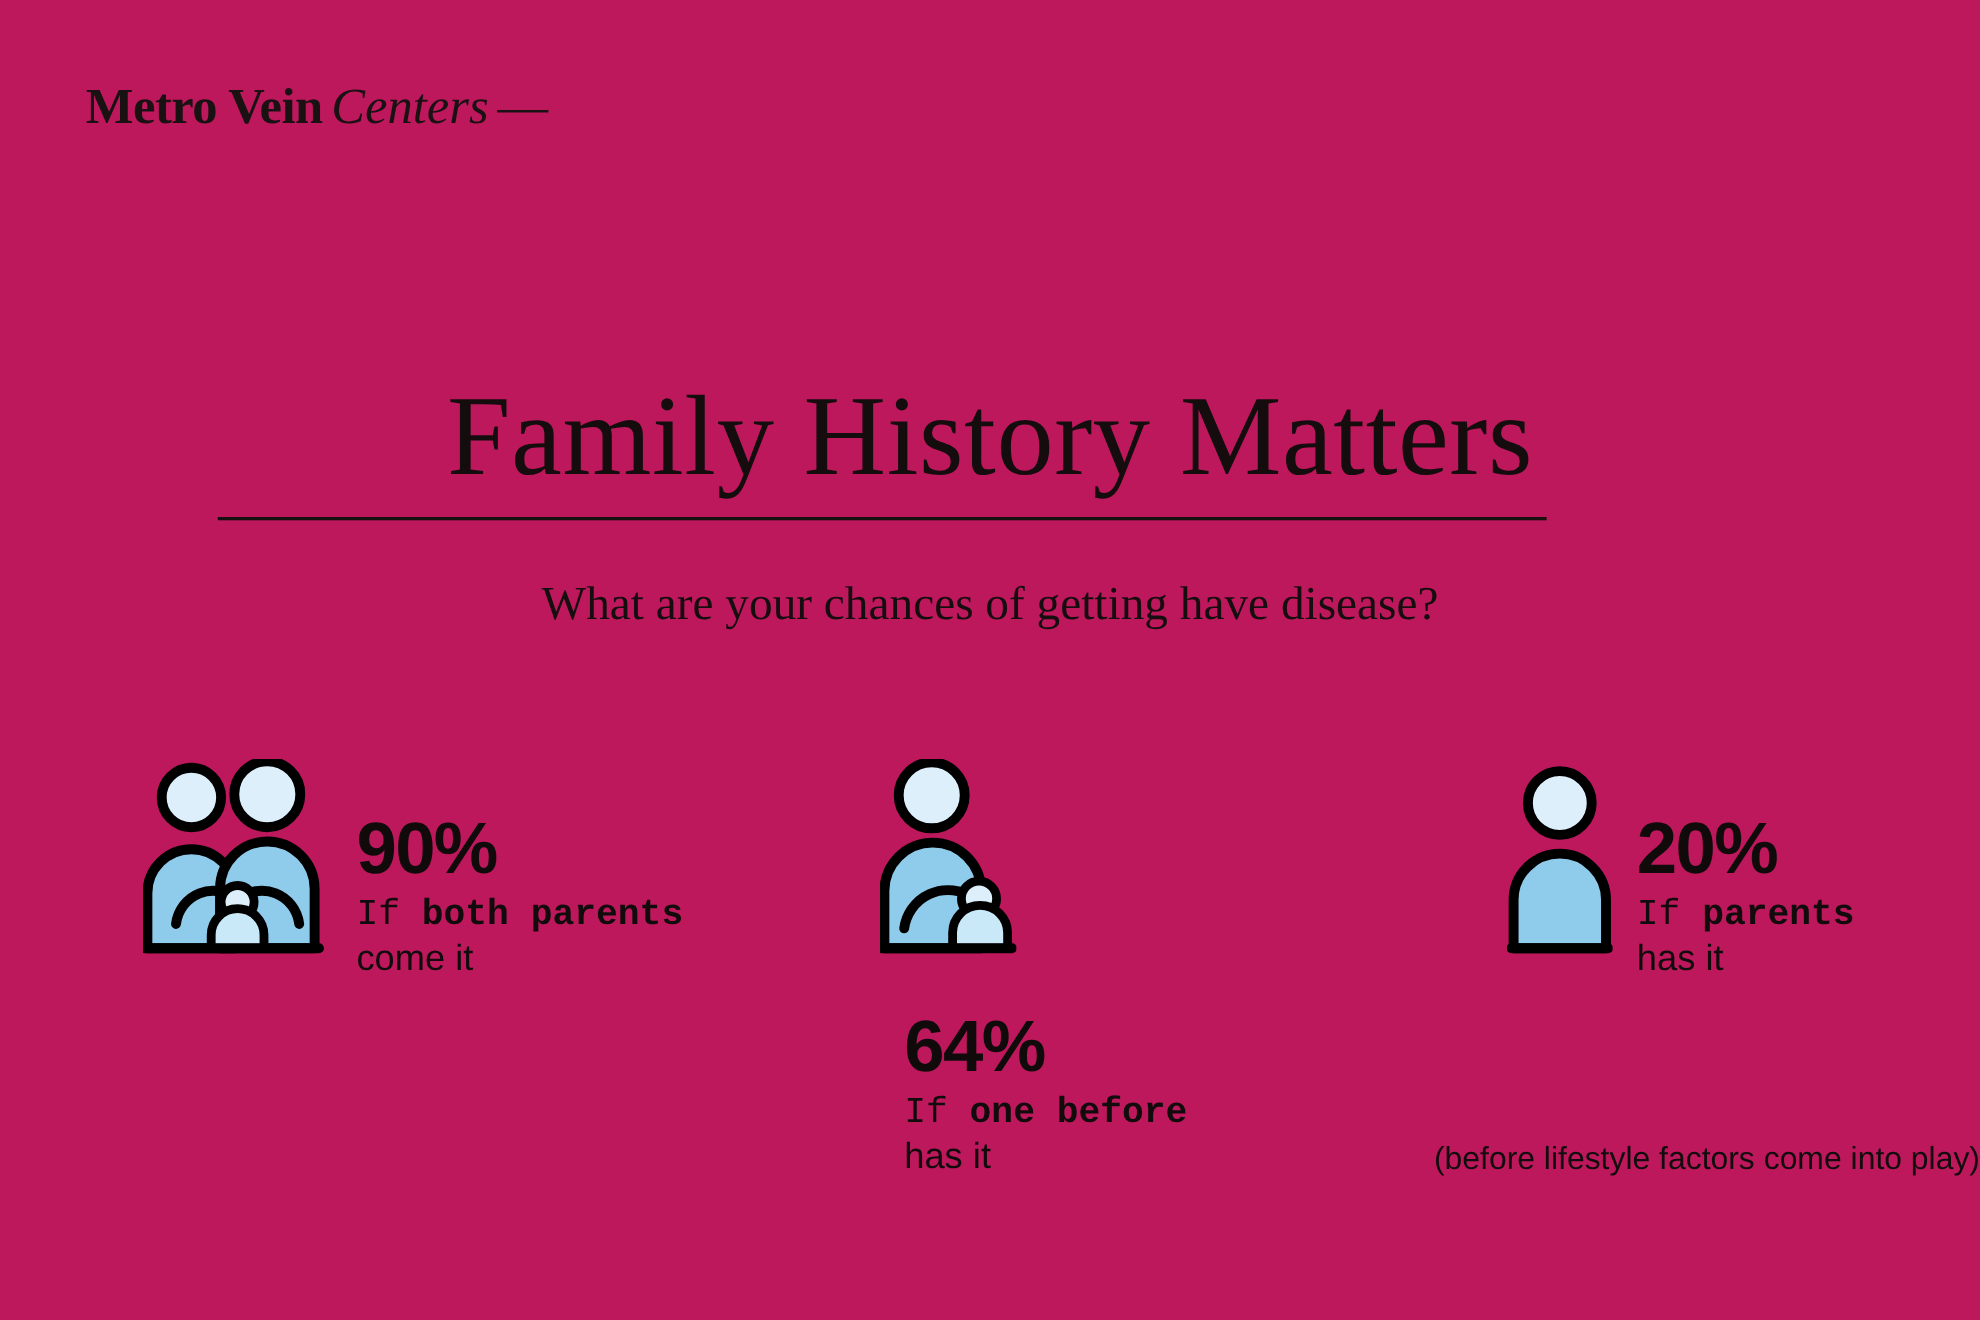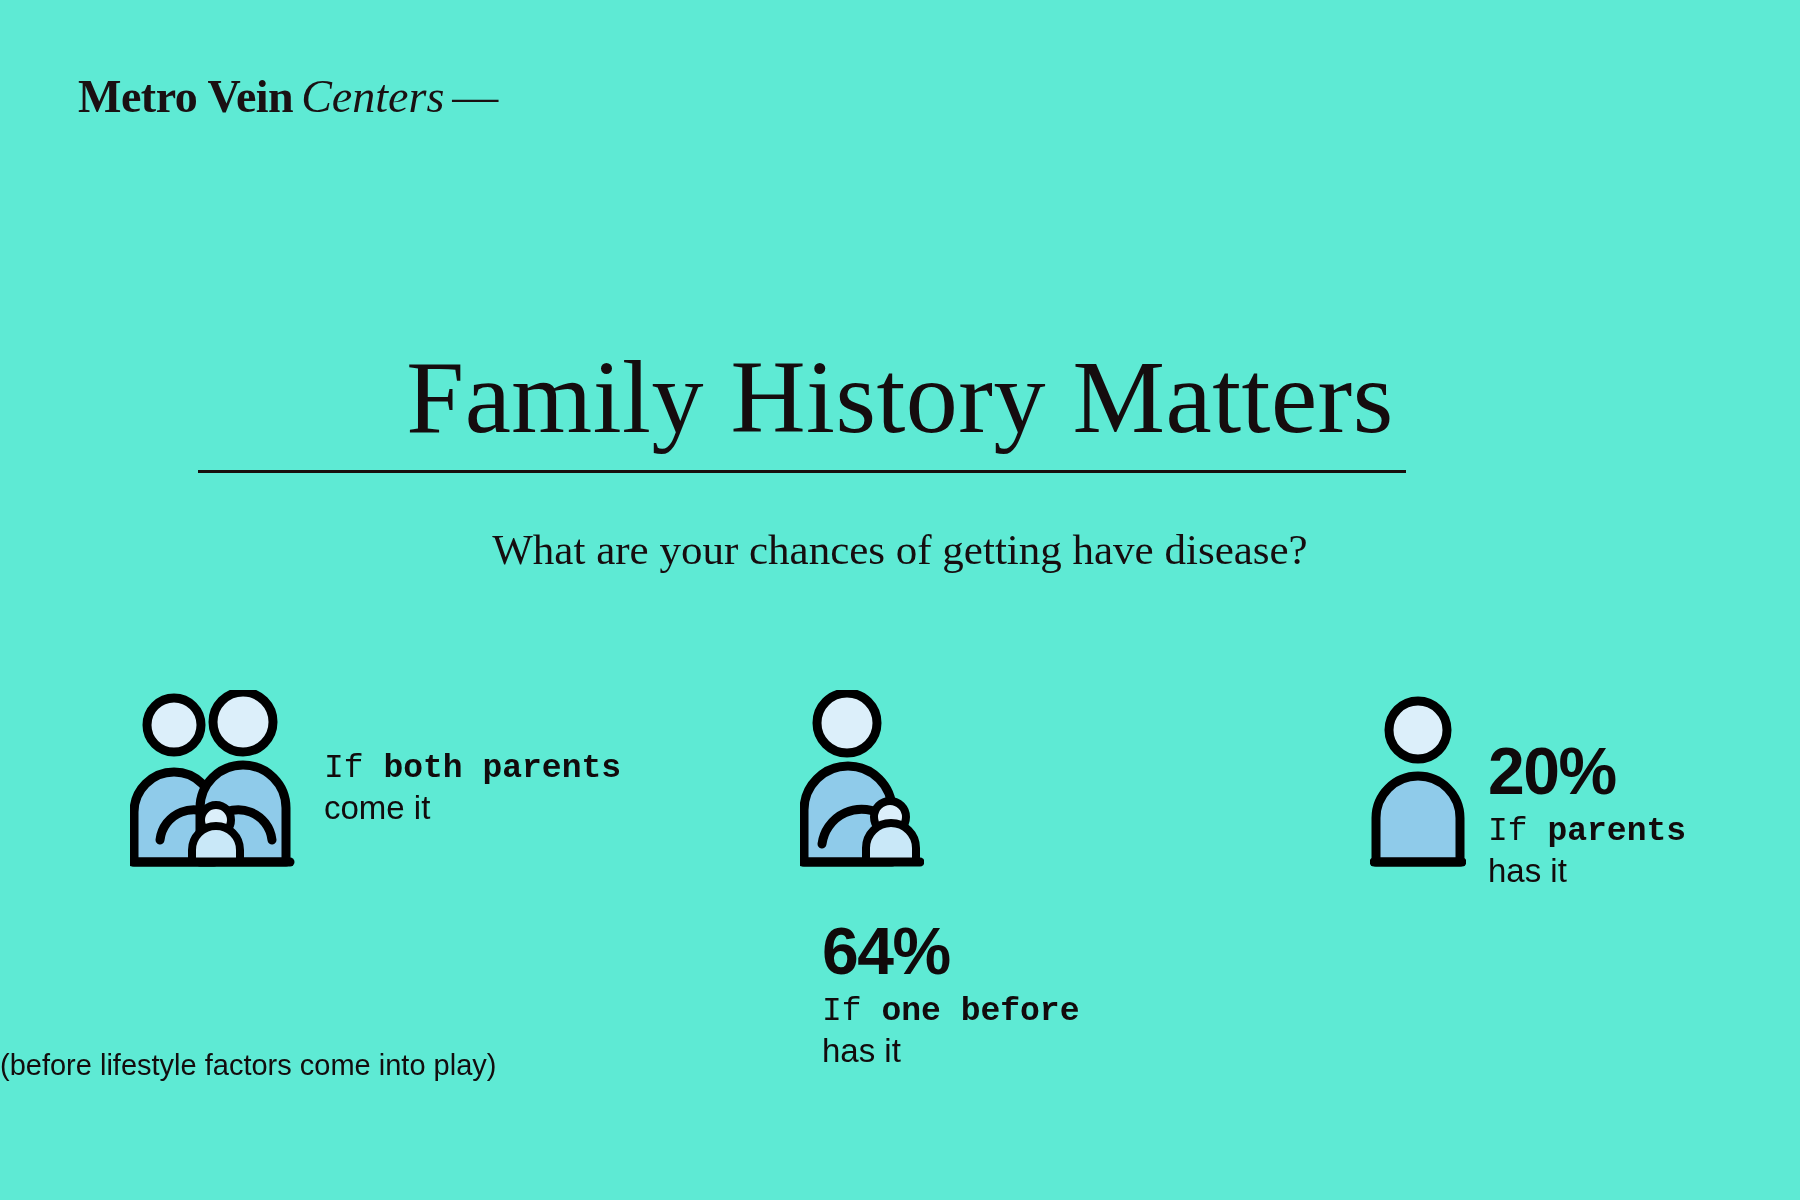--- a/index.html
+++ b/index.html
@@ -10,21 +10,21 @@
   body {
     width: 1800px;
     height: 1200px;
     overflow: hidden;
     font-family: "Liberation Sans", sans-serif;
   }
   #poster {
     position: relative;
     width: 1800px;
     height: 1200px;
-    background: #5eead4;
+    background: #be185d;
     overflow: hidden;
   }
 
   
   #logo {
     position: absolute;
     left: 78px;
     top: 74px;
     font-family: "Liberation Serif", "DejaVu Serif", serif;
     font-size: 46px;
@@ -133,25 +133,24 @@
   #group-1 { left: 130px; }
   #group-2 { left: 800px; flex-direction: column; }
   #group-3 { left: 1370px; }
 
   
   #footnote {
     position: absolute;
     left: 0;
     top: 1038px;
     width: 1800px;
-    text-align: left;
+    text-align: right;
     font-family: "Liberation Sans", sans-serif;
     font-size: 29px;
     color: #130C0D;
-    margin-top: 11px;
   }
 </style>
 </head>
 <body>
 
 <div id="poster">
 
   <div id="logo">
     <span class="brand-mark">Metro Vein</span><span class="brand-word">Centers</span><span class="brand-dash">—</span>
   </div>
@@ -176,20 +175,21 @@
         <path d="M30 150 A34 34 0 0 1 86 128" fill="none" stroke="#000" stroke-width="9" stroke-linecap="round"></path>
         <path d="M142 150 A34 34 0 0 0 86 128" fill="none" stroke="#000" stroke-width="9" stroke-linecap="round"></path>
 
         <circle cx="86" cy="130" r="15" fill="#DCEFFA" stroke="#000" stroke-width="8"></circle>
 
         <path d="M62 172 L62 160 A24 24 0 0 1 110 160 L110 172 Z" fill="#C9E8F8" stroke="#000" stroke-width="8" stroke-linejoin="round"></path>
 
         <line x1="2" y1="172" x2="160" y2="172" stroke="#000" stroke-width="9" stroke-linecap="round"></line>
       </svg>
       <div class="stat-text">
+        <div class="stat-pct">90%</div>
         <div class="stat-line1"><span>If </span><b>both parents</b></div>
         <div class="stat-line2">come it</div>
       </div>
     </div>
 
     <div class="stat-group" id="group-2">
       <svg class="stat-icon" width="124" height="180" viewBox="0 0 124 180">
 
         <circle cx="47" cy="33" r="30" fill="#DCEFFA" stroke="#000" stroke-width="9"></circle>
 

